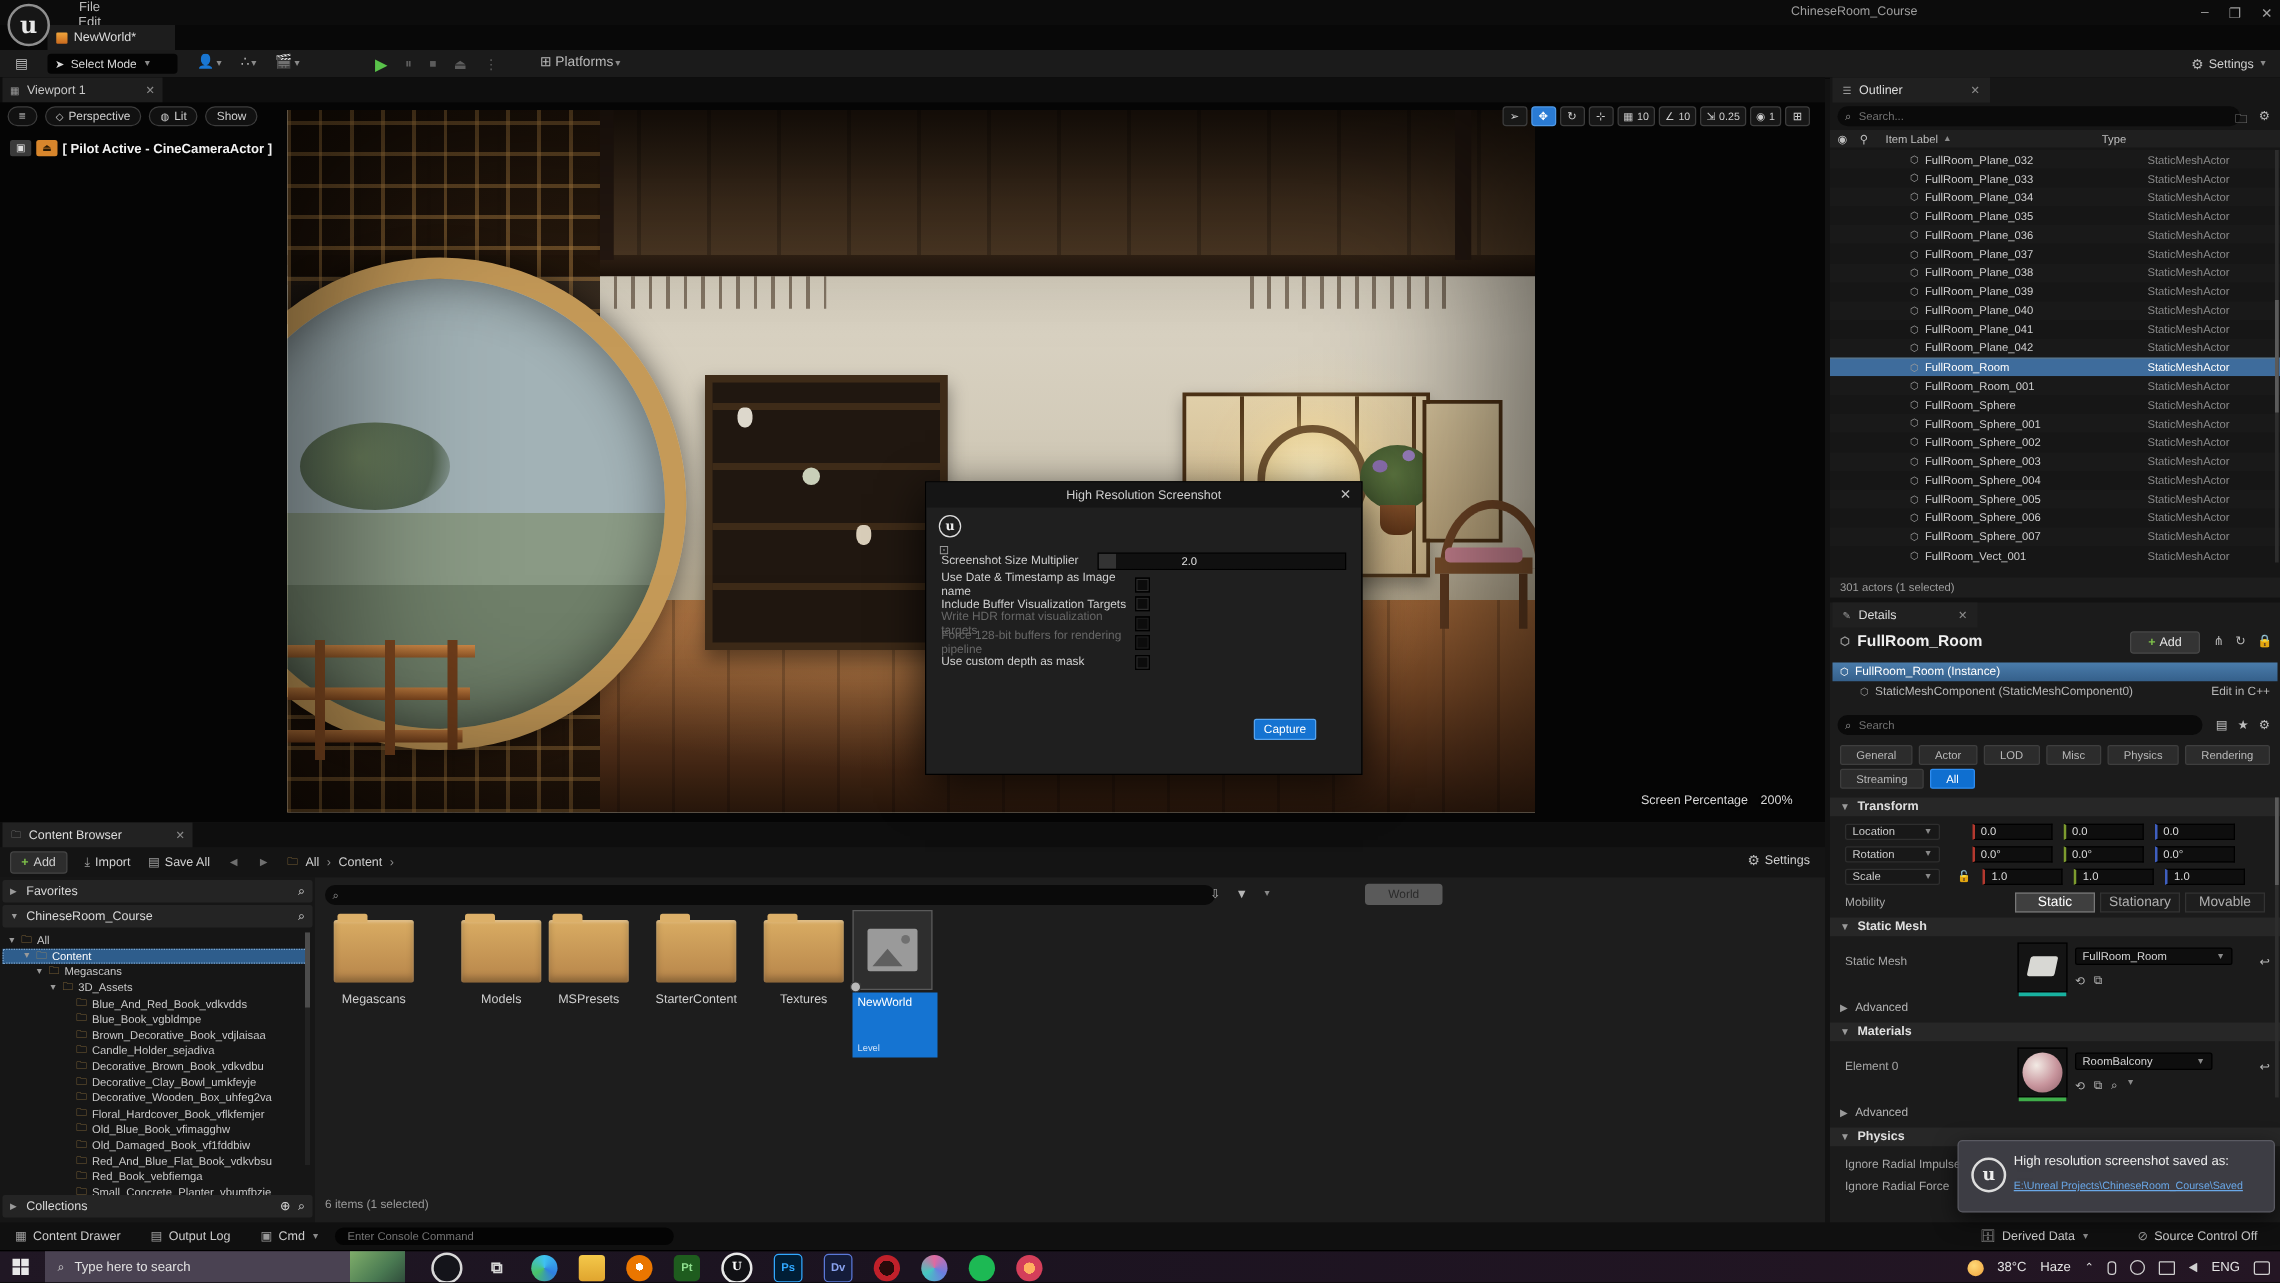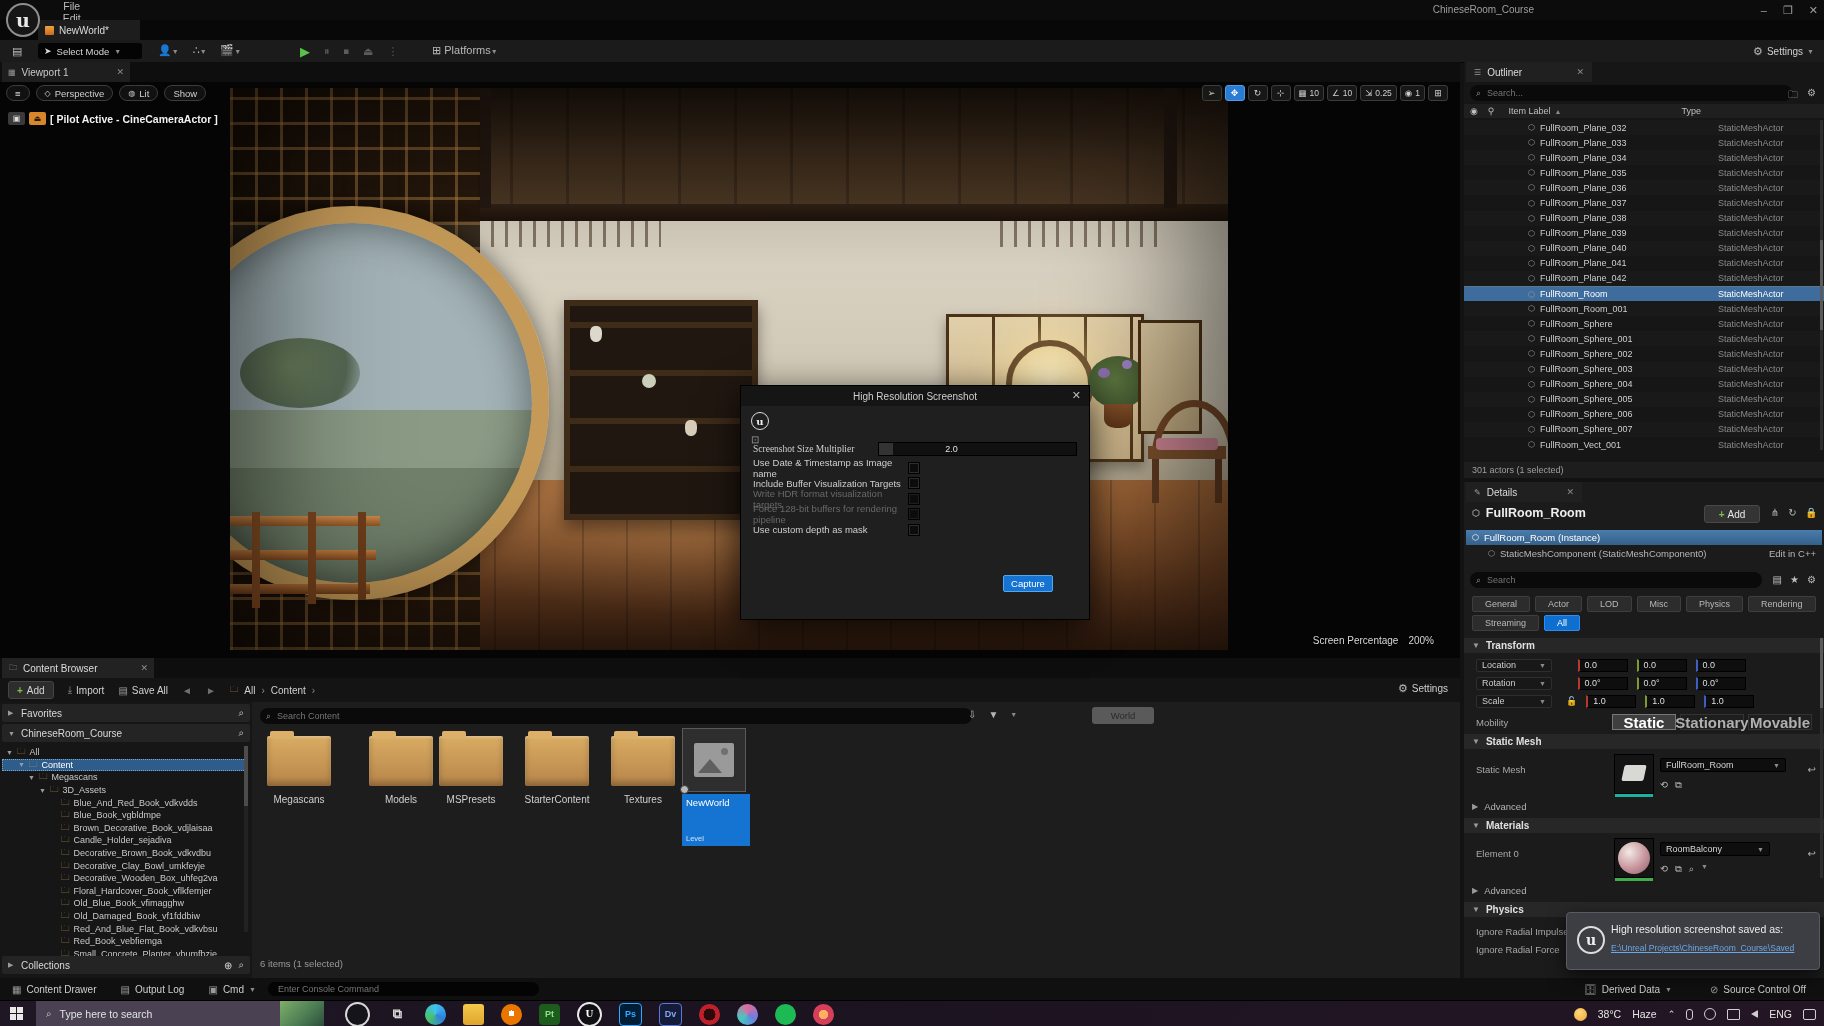--- a/index.html
+++ b/index.html
@@ -57,21 +57,21 @@
   .sc{position:absolute;}
 
   
   .dialog{position:absolute;left:740px;top:385px;width:348px;height:233px;background:#1f1f1f;border:1px solid #000;
           box-shadow:0 10px 34px rgba(0,0,0,.8);z-index:40;}
   .dlg-title{position:absolute;left:0;top:0;width:100%;height:20px;background:#151515;display:flex;align-items:center;justify-content:center;color:#cfcfcf;font-size:10px;}
   .dlg-close{position:absolute;right:8px;top:3px;color:#bdbdbd;font-size:11px;}
   .dlg-logo{position:absolute;left:10px;top:26px;width:16px;height:16px;border:1.5px solid #ddd;border-radius:50%;display:flex;align-items:center;justify-content:center;color:#eee;font-family:"DejaVu Serif",serif;font-size:10px;font-weight:bold;}
   .dlg-region{position:absolute;left:10px;top:48px;color:#9a9a9a;font-size:10px;}
   .dlg-mrow{position:absolute;left:12px;top:55px;width:324px;height:15px;display:flex;align-items:center;}
-  .dlg-mlabel{width:155px;color:#cfcfcf;font-size:9.5px;font-family:Liberation Serif, serif;}
+  .dlg-mlabel{width:155px;color:#cfcfcf;font-size:9.5px;}
   .dlg-field{width:162px;height:12px;background:linear-gradient(90deg,#333 0 7%,#101010 7%);border:1px solid #000;color:#e0e0e0;font-size:9px;display:flex;align-items:center;padding-left:66px;}
   .dlg-rows{position:absolute;left:12px;top:74px;width:324px;}
   .dlg-row{display:flex;height:15.5px;align-items:center;}
   .dlg-row .lbl{width:155px;font-size:9.5px;color:#cfcfcf;}
   .dlg-row.off .lbl{color:#686868;}
   .cb{width:10px;height:10px;background:#0c0c0c;border:1px solid #000;box-shadow:inset 0 0 0 1px #2d2d2d;}
   .dlg-row.off .cb{box-shadow:inset 0 0 0 1px #1e1e1e;}
   .capture-btn{position:absolute;right:36px;bottom:27px;width:48px;height:15px;background:#1573d1;border:1px solid #57a4ef;border-radius:2px;color:#fff;font-size:9.5px;display:flex;align-items:center;justify-content:center;}
 
   
@@ -100,28 +100,28 @@
   .editcpp{position:absolute;right:8px;top:66px;color:#b8b8b8;font-size:9.5px;}
   .det-filter-icons{position:absolute;right:8px;top:92px;display:flex;gap:8px;color:#bdbdbd;font-size:10px;}
   .chips{position:absolute;left:8px;display:flex;gap:5px;}
   .chip{height:14px;background:#2c2c2c;border:1px solid #3e3e3e;border-radius:2px;color:#b9b9b9;font-size:9px;display:flex;align-items:center;padding:0 12px;}
   .chip.active{background:#0f6fd0;border-color:#2f8df0;color:#fff;}
   .sec-hdr{position:absolute;left:0;width:100%;height:15px;background:#272727;display:flex;align-items:center;gap:6px;padding-left:8px;box-sizing:border-box;color:#e0e0e0;font-size:10px;font-weight:bold;}
   .sec-hdr .tri{color:#9a9a9a;font-size:8px;font-weight:normal;}
   .tr-rows{position:absolute;left:0;top:478px;width:100%;}
   .tr-row{display:flex;align-items:center;height:18px;padding-left:12px;box-sizing:border-box;}
   .tr-pill{width:76px;height:13px;background:#181818;border:1px solid #2e2e2e;border-radius:2px;color:#cdcdcd;font-size:9px;display:flex;align-items:center;justify-content:space-between;padding:0 5px;box-sizing:border-box;}
-  .axis{width:50px;height:13px;background:#0e0e0e;border:1px solid #000;margin-left:9px;display:flex;align-items:center;padding-left:5px;box-sizing:border-box;color:#dedede;font-size:9px;}
+  .axis{width:64px;height:13px;background:#0e0e0e;border:1px solid #000;margin-left:9px;display:flex;align-items:center;padding-left:5px;box-sizing:border-box;color:#dedede;font-size:9px;}
   .ax-x{border-left:2px solid #b4392f;}
   .ax-y{border-left:2px solid #7d9c2f;}
   .ax-z{border-left:2px solid #3f5fc0;}
   .tr-row .lock{margin-left:14px;color:#9a9a9a;font-size:9px;}
   .mob-row{position:absolute;left:12px;top:534px;width:340px;display:flex;align-items:center;}
   .mob-lbl{width:138px;color:#a8a8a8;font-size:9.5px;}
-  .mob-btn{width:62px;height:14px;background:#1e1e1e;border:1px solid #333;color:#b0b0b0;font-size:15px;display:flex;align-items:center;justify-content:center;margin-right:4px;font-weight:bold;}
+  .mob-btn{width:62px;height:14px;background:#1e1e1e;border:1px solid #333;color:#b0b0b0;font-size:11px;display:flex;align-items:center;justify-content:center;margin-right:4px;}
   .mob-btn.active{background:#3f3f3f;border-color:#777;color:#fff;}
   .det-lbl{color:#a8a8a8;font-size:9.5px;}
   .thumb{width:38px;height:38px;background:#141414;border:1px solid #000;position:relative;}
   .thumb .under{position:absolute;left:0;bottom:-4px;width:100%;height:3px;}
   .dd{height:14px;background:#0e0e0e;border:1px solid #000;border-radius:2px;color:#d5d5d5;font-size:9px;display:flex;align-items:center;justify-content:space-between;padding:0 5px;box-sizing:border-box;}
   .mini-icons{display:flex;gap:7px;color:#b5b5b5;font-size:9.5px;margin-top:4px;}
   .adv-row{position:absolute;left:0;width:100%;height:13px;display:flex;align-items:center;gap:6px;padding-left:8px;box-sizing:border-box;color:#b5b5b5;font-size:9.5px;}
   .phys-rows{position:absolute;left:0;top:714px;width:100%;}
   .phys-row{display:flex;align-items:center;height:18px;padding-left:12px;box-sizing:border-box;}
   .phys-row .det-lbl{width:138px;}
@@ -852,21 +852,20 @@
           <span>Collections</span>
           <span class="sp"></span>
           <span>⊕</span>
           <span>⌕</span>
       </div>
     </div>
 
     <div class="cb-main">
       <div class="searchbar cb-search">
         <span style="color:#9a9a9a;font-size:9px;">⌕</span>
-        <input placeholder="Search Content" style="">
       </div>
       <div class="cb-search-icons">
         <span>⇩</span>
         <span>▼</span>
         <span class="caret">▼</span>
       </div>
       <div class="cb-chip">World</div>
       <div>
           <div class="cb-folder" style="left: 4px; top: 26px;">
             <div class="folder-glyph"></div>

